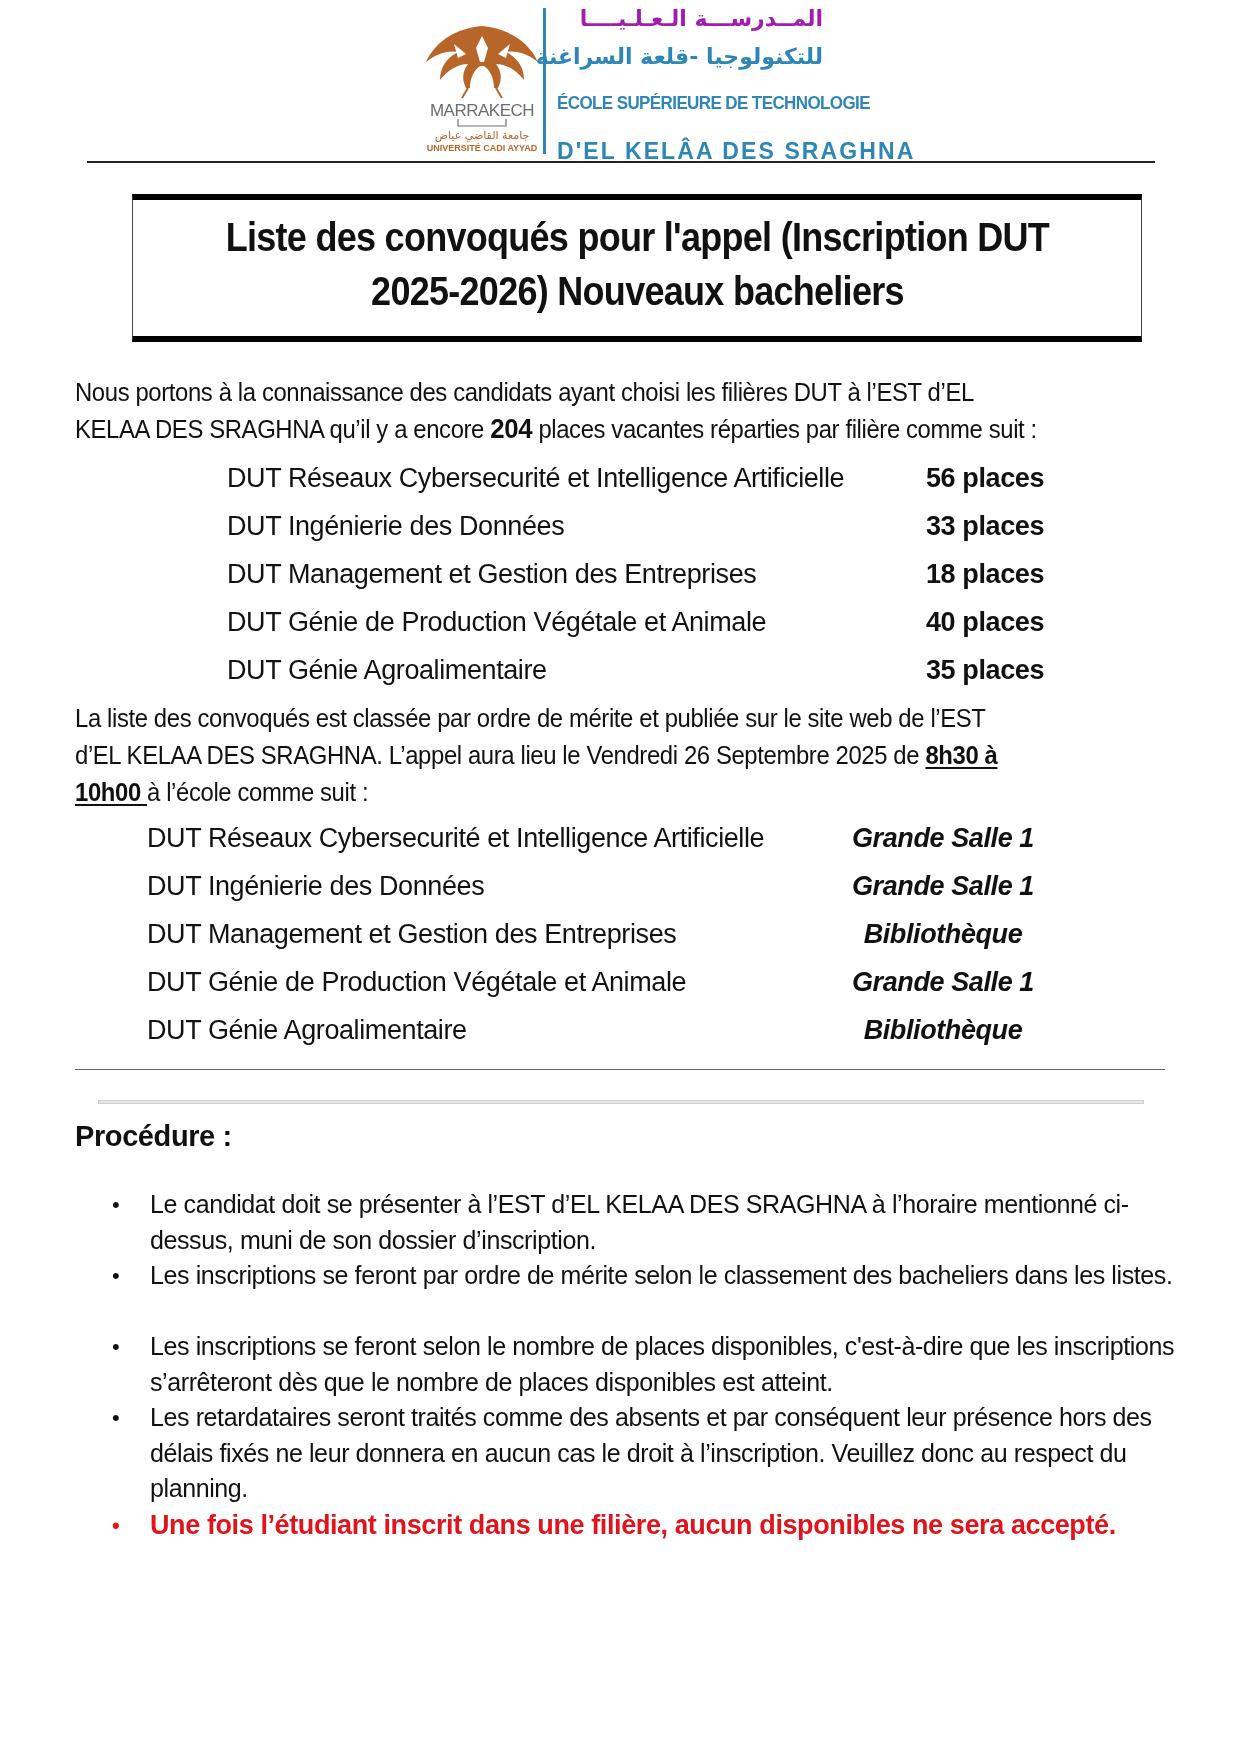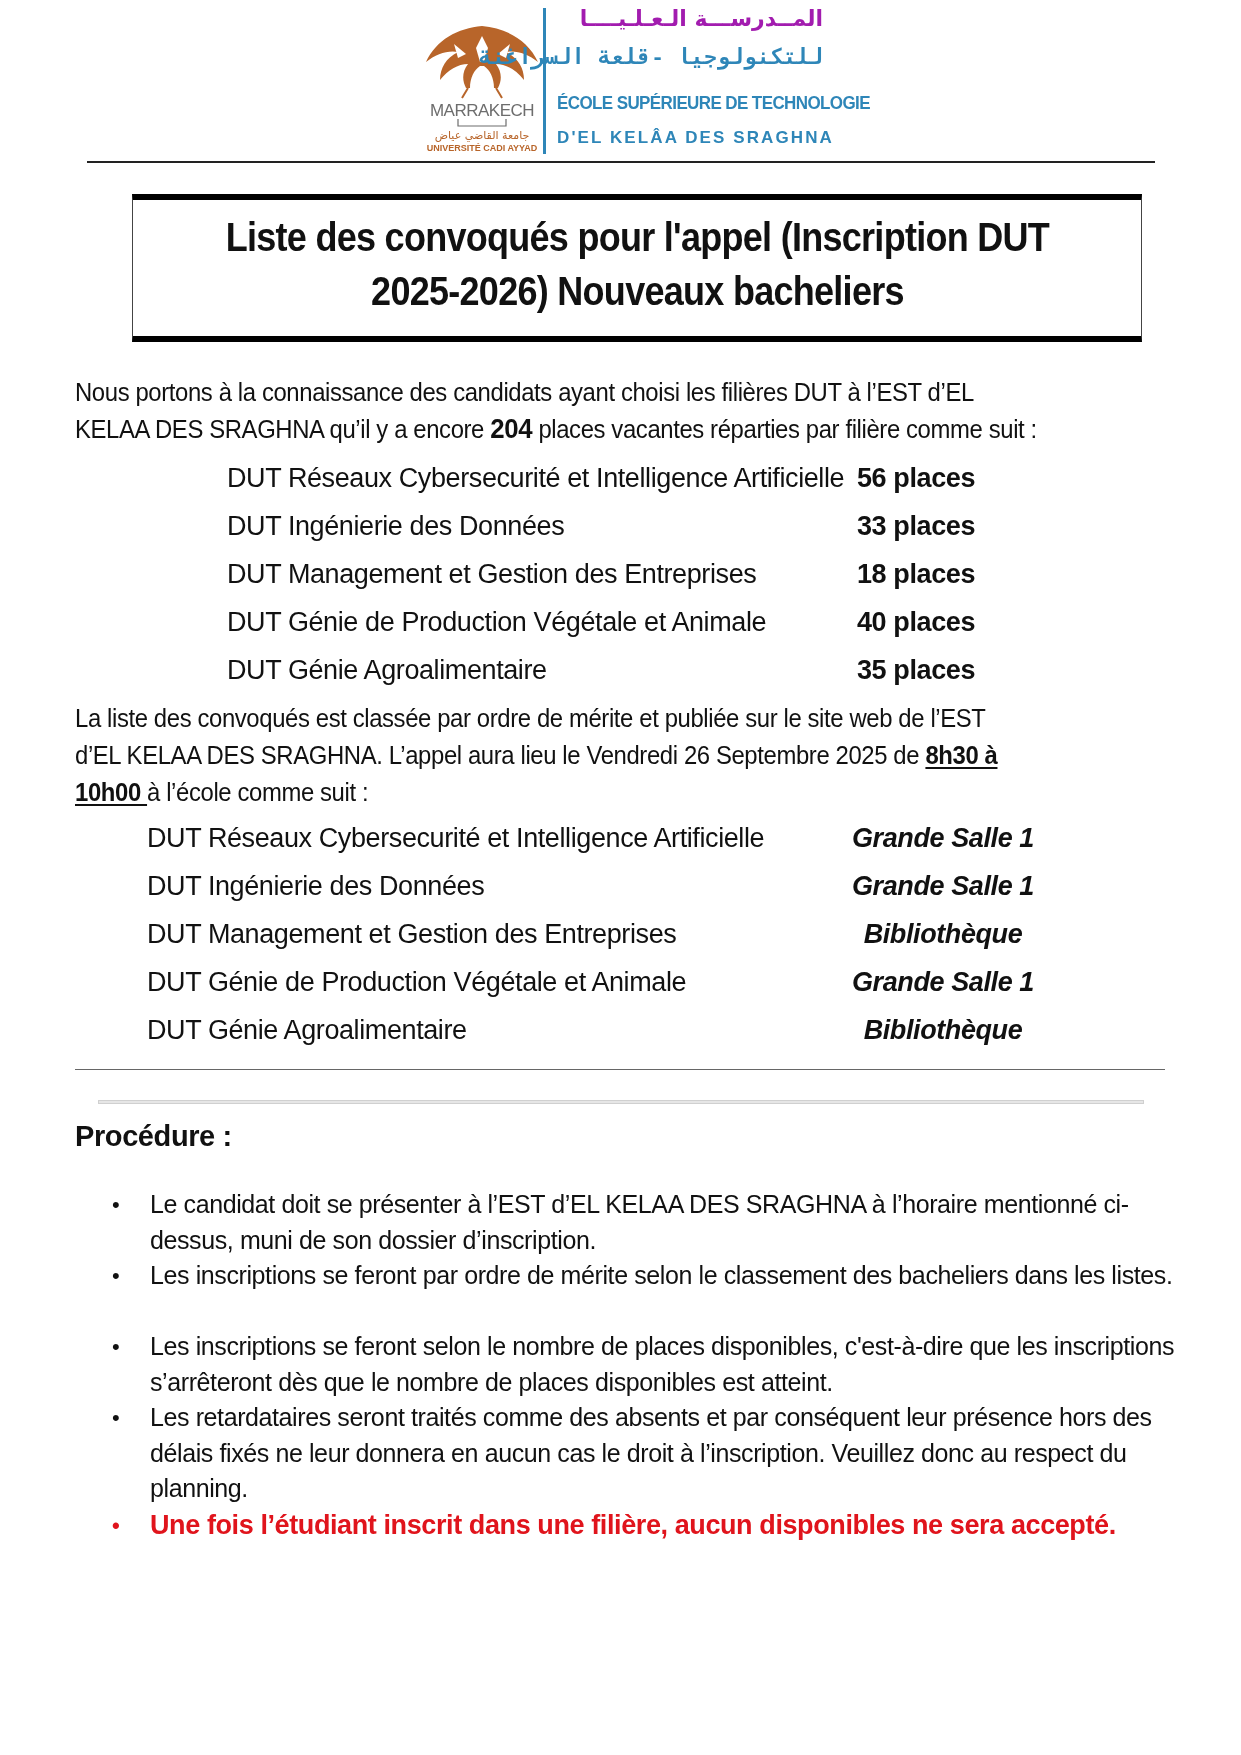--- a/index.html
+++ b/index.html
@@ -10,21 +10,21 @@
   .abs { position: absolute; }
 
   
   #logo-emblem { left: 418px; top: 18px; width: 128px; height: 135px; }
   #logo-divider { left: 543px; top: 8px; width: 3px; height: 146px; background: #2e86b8; }
   .ar-line { position: absolute; right: 418px; color: #2e86b8; font-family: "DejaVu Sans", sans-serif; font-weight: bold; font-size: 22px; direction: rtl; white-space: nowrap; }
   #ar-1 { top: 6px; letter-spacing: 1px; }
   #ar-2 { top: 44px; }
   .fr-line { position: absolute; left: 557px; color: #2e86b8; font-family: "Liberation Sans", sans-serif; font-weight: bold; white-space: nowrap; }
   #fr-1 { top: 94px; font-size: 17px; letter-spacing: -0.6px; transform: scaleY(1.08); }
-  #fr-2 { top: 128px; font-size: 17px; letter-spacing: 2.1px; }
+  #fr-2 { top: 138px; font-size: 23px; letter-spacing: 2.1px; }
 
   #header-rule { left: 87px; top: 161px; width: 1068px; height: 2px; background: #222; }
 
   
   #title-box {
     left: 132px; top: 194px; width: 1010px; height: 148px;
     border-top: 6px solid #000; border-bottom: 6px solid #000;
     border-left: 1px solid #444; border-right: 1px solid #444;
     box-sizing: border-box; display: flex; align-items: flex-start; justify-content: center;
   }
@@ -36,21 +36,21 @@
 
   .body-text { font-size: 25px; line-height: 37px; letter-spacing: -0.4px; white-space: nowrap; }
   .cond { display: inline-block; transform-origin: left center; }
 
   #intro { left: 75px; top: 374px; width: 1100px; }
   .intro-line { display: block; }
   .bold { font-weight: bold; }
 
   .row { position: absolute; font-size: 27px; white-space: nowrap; letter-spacing: -0.4px; }
   .places-label { left: 227px; }
-  .places-value { left: 857px; font-weight: bold; }
+  .places-value { left: 926px; font-weight: bold; }
 
   #appel { left: 75px; top: 700px; width: 1100px; }
   .u { text-decoration: underline; text-decoration-thickness: 2px; text-underline-offset: 3px; }
 
   .salle-label { left: 147px; }
   .salle-value { width: 200px; left: 843px; text-align: center; font-weight: bold; font-style: italic; }
 
   #sep-line { left: 75px; top: 1069px; width: 1090px; height: 1px; background: #666; }
   #sep-bar { left: 98px; top: 1100px; width: 1046px; height: 4px; background: #e6e6e6; border: 1px solid #d0d0d0; box-sizing: border-box; }
 
@@ -74,21 +74,21 @@
     </g>
     <path d="M50 70 L44 80 M78 70 L84 80" stroke="#b8652a" stroke-width="2" fill="none"></path>
     <text x="64" y="98" text-anchor="middle" font-family="Liberation Sans, sans-serif" font-size="17" fill="#6d6d6d" letter-spacing="-0.5">MARRAKECH</text>
     <path d="M40 101 L40 108 L88 108 L88 101" stroke="#6d6d6d" stroke-width="1.2" fill="none"></path>
     <text x="64" y="121" text-anchor="middle" font-family="DejaVu Sans, sans-serif" font-size="11" fill="#b8652a">جامعة القاضي عياض</text>
     <text x="64" y="133" text-anchor="middle" font-family="Liberation Sans, sans-serif" font-size="9" font-weight="bold" fill="#b8652a">UNIVERSITÉ CADI AYYAD</text>
   </svg>
 </div>
 <div class="abs" id="logo-divider" style="background: rgb(46, 134, 184);"></div>
 <div class="ar-line" id="ar-1" style="color: #a21caf;">المــدرســـة الـعـلـيــــا</div>
-<div class="ar-line" id="ar-2" style="color: rgb(46, 134, 184); font-family: Liberation Mono, monospace;">للتكنولوجيا -قلعة السراغنة</div>
+<div class="ar-line" id="ar-2" style="color: rgb(46, 134, 184);">للتكنولوجيا -قلعة السراغنة</div>
 <div class="fr-line" id="fr-1" style="color: rgb(46, 134, 184);">ÉCOLE SUPÉRIEURE DE TECHNOLOGIE</div>
 <div class="fr-line" id="fr-2" style="color: rgb(46, 134, 184);">D'EL KELÂA DES SRAGHNA</div>
 
 <div class="abs" id="header-rule"></div>
 
 <div class="abs" id="title-box">
   <div id="title-text">
     <div>Liste des convoqués pour l'appel (Inscription DUT</div>
     <div>2025-2026) Nouveaux bacheliers</div>
   </div>

